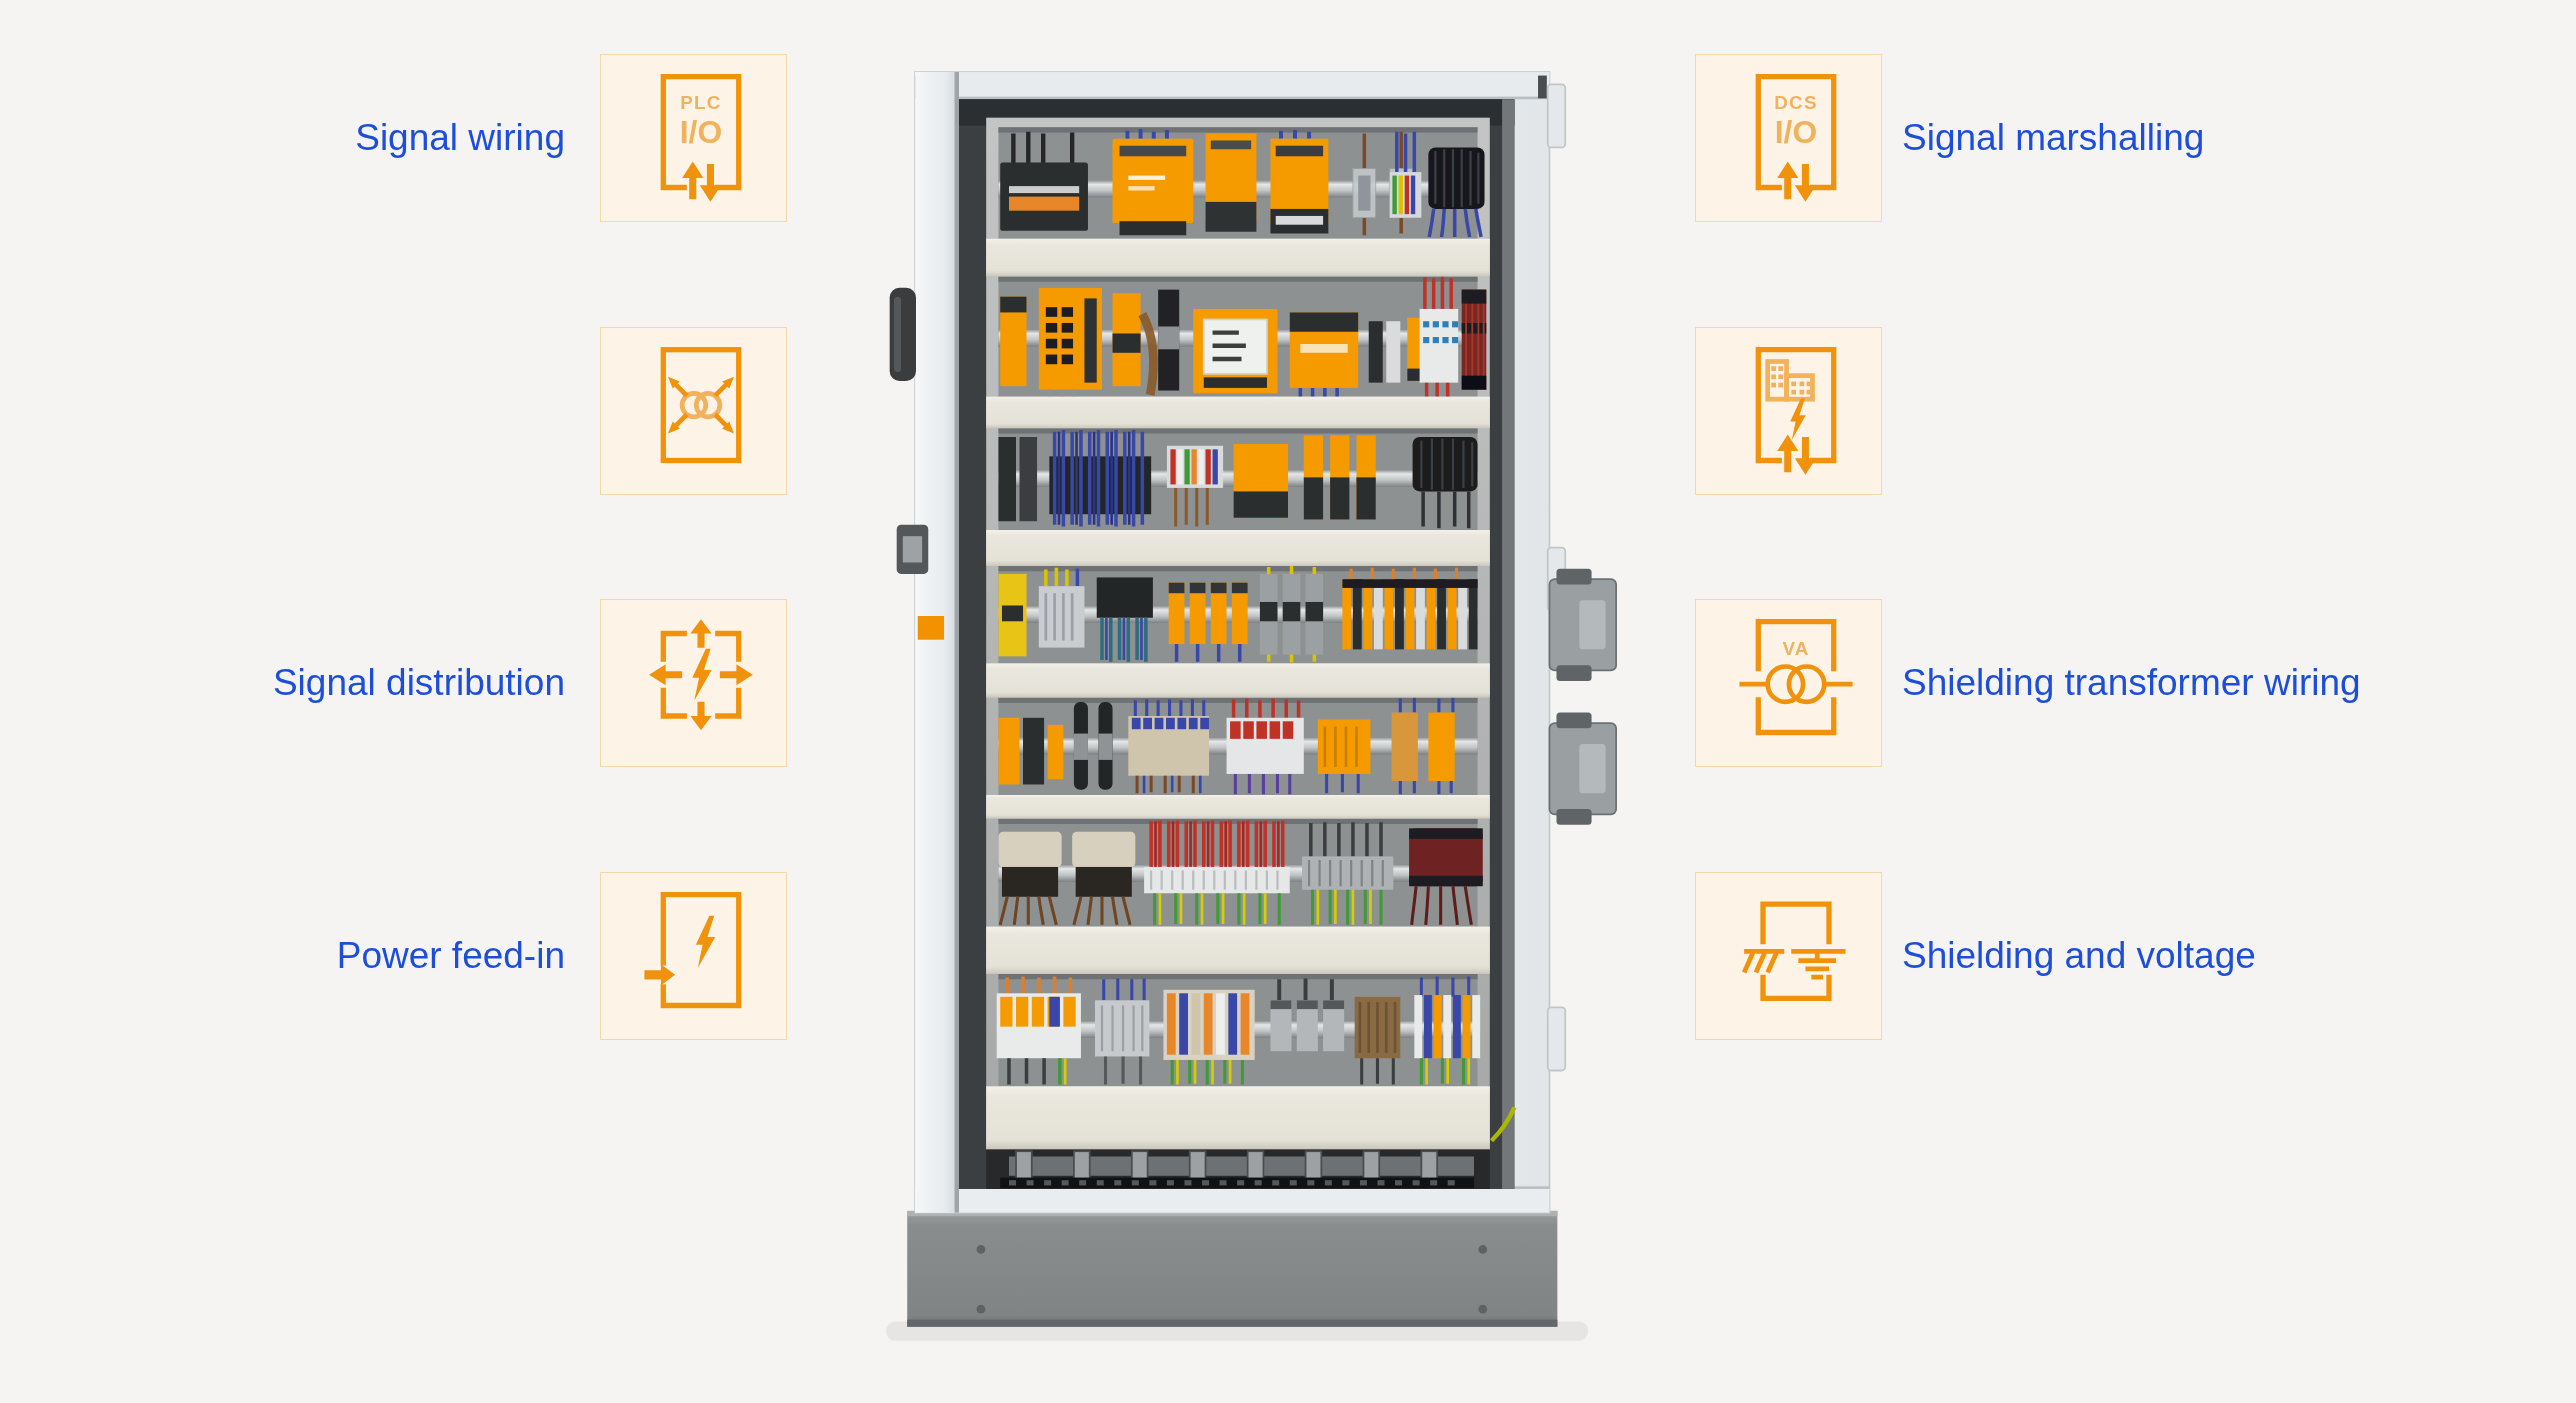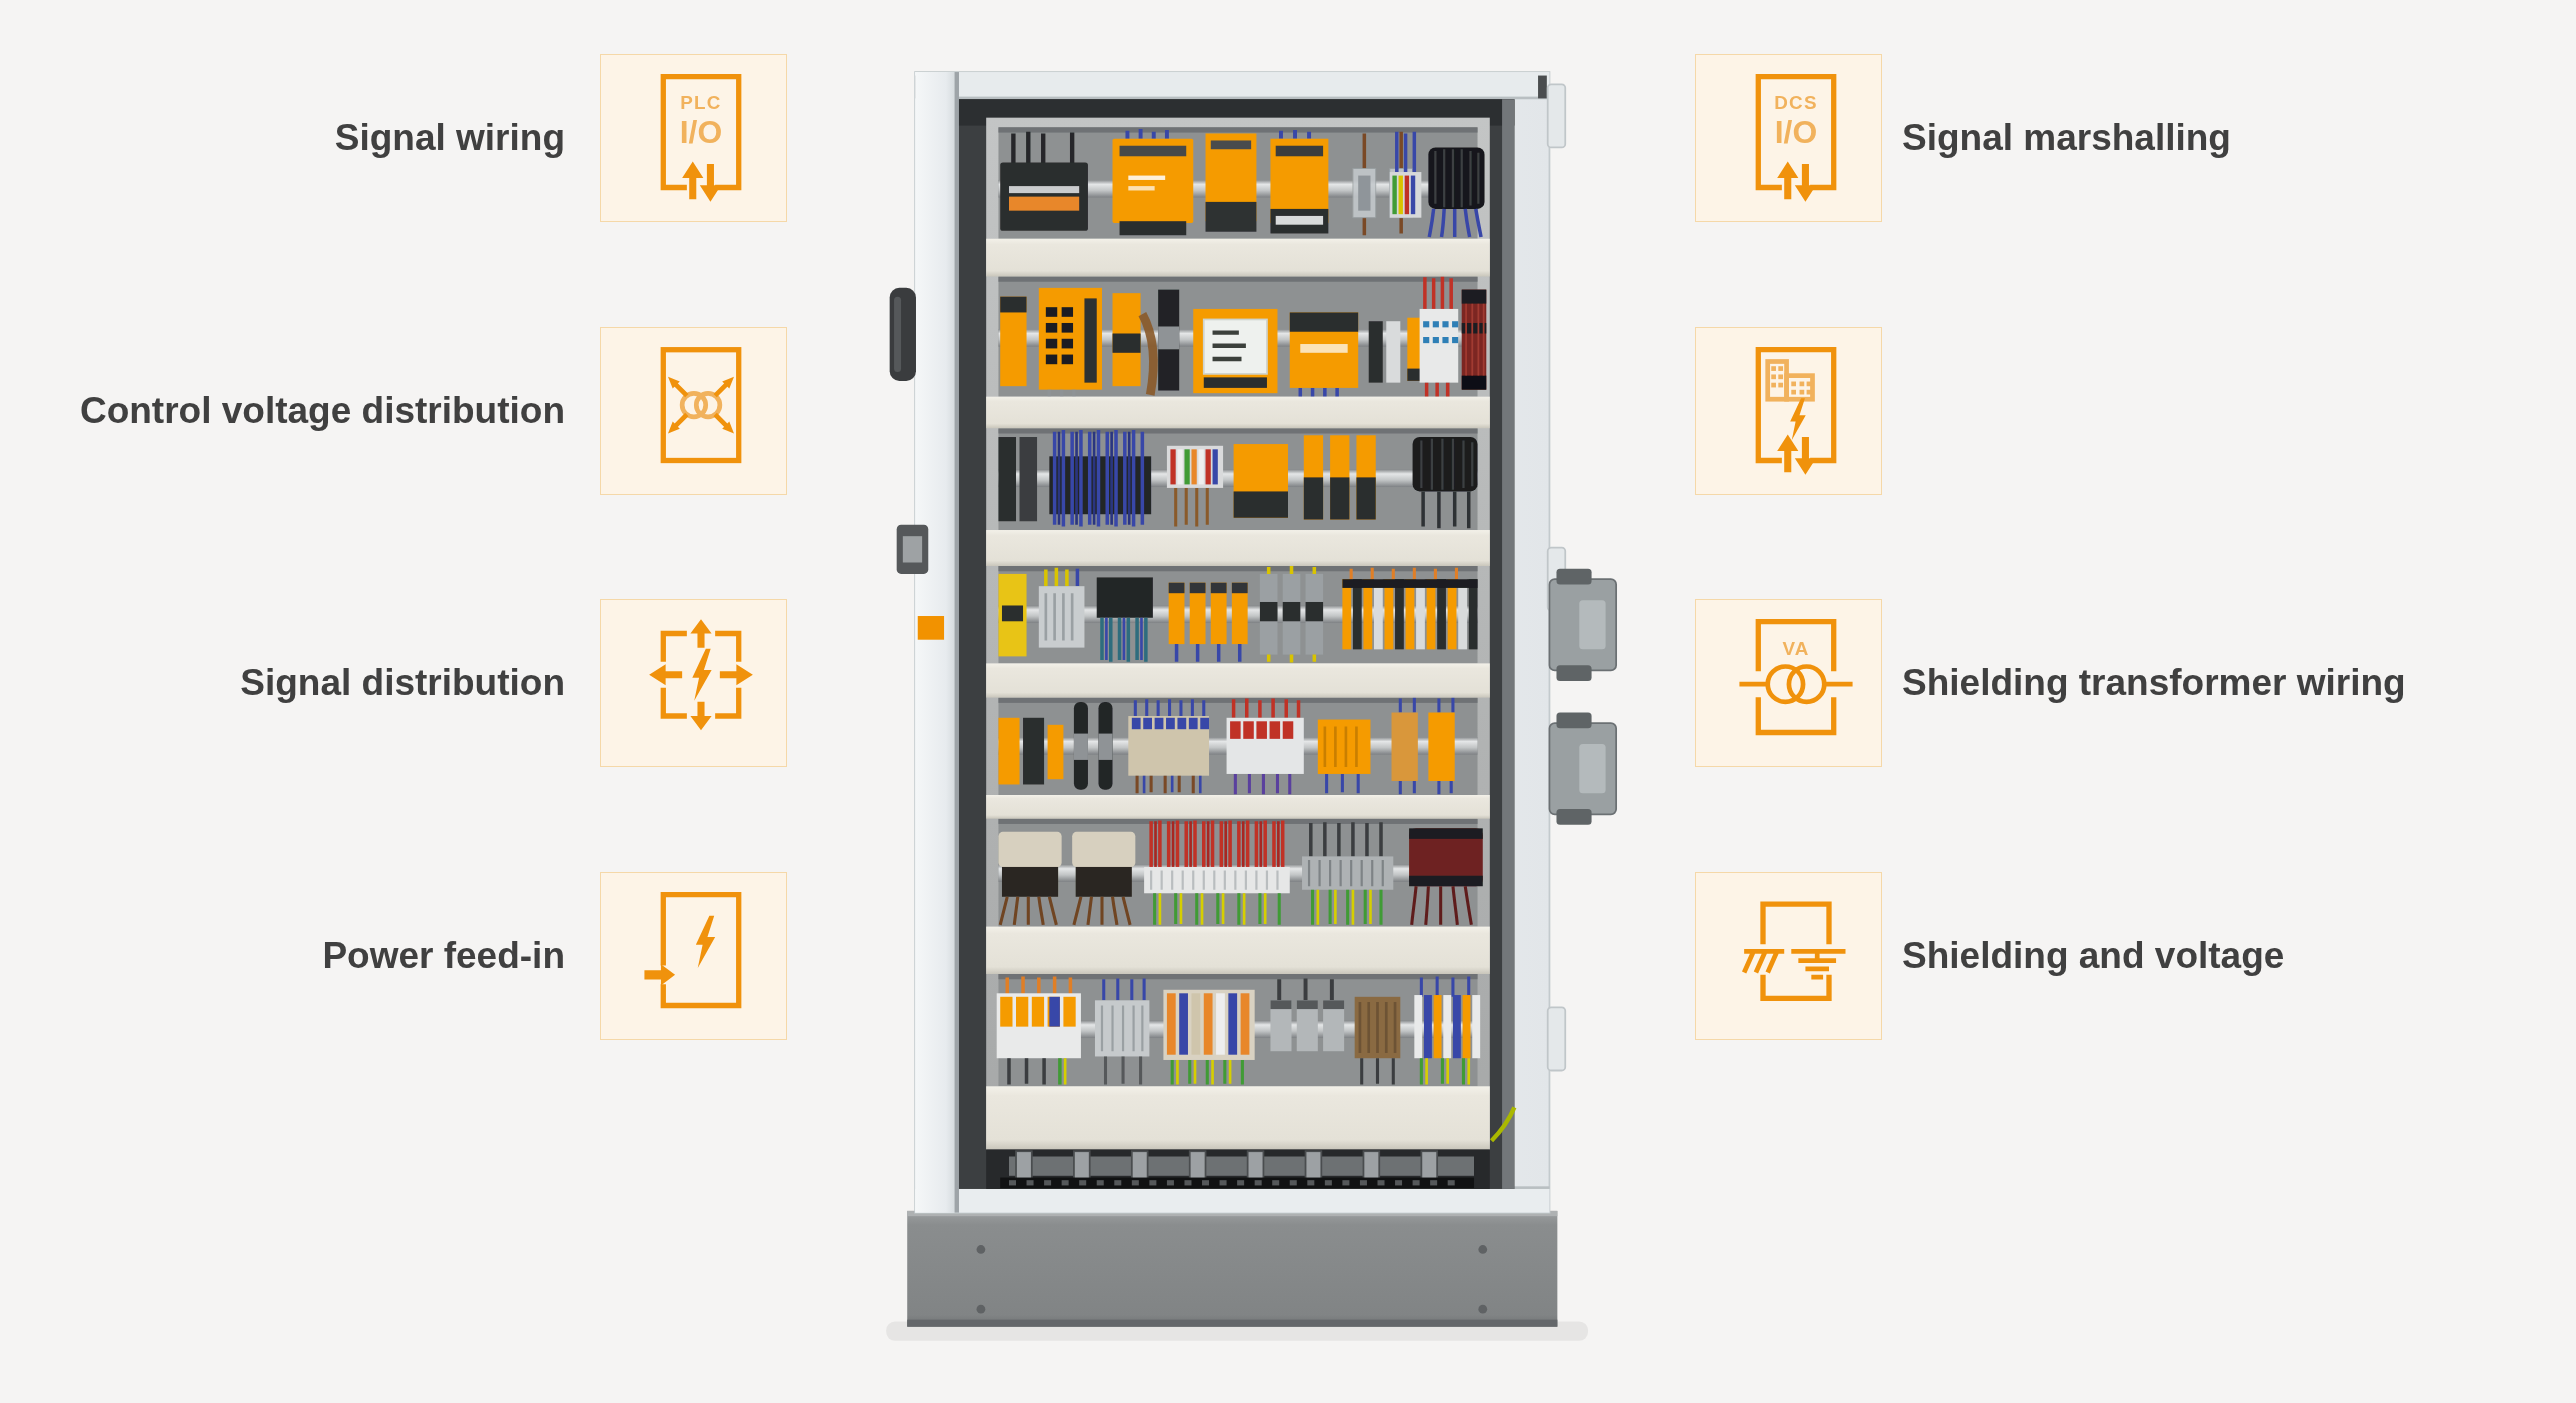--- a/index.html
+++ b/index.html
@@ -5,21 +5,21 @@
   html,body{margin:0;padding:0;}
   body{
     width:2576px;height:1404px;position:relative;overflow:hidden;
     background:#f5f4f3;
     font-family:"Liberation Sans", sans-serif;
   }
   .callout-row{position:absolute;display:flex;align-items:center;height:169px;}
   .callout-row.side-left{justify-content:flex-end;gap:35px;left:0;width:787px;}
   .callout-row.side-right{justify-content:flex-start;gap:20px;left:1695px;width:881px;}
   .callout-label{
-    font-weight:700;font-size:37px;line-height:1.12;color:#404040;white-space:nowrap;
+    font-weight:400;font-size:37px;line-height:1.12;color:#1d4ed8;white-space:nowrap;
   }
   .icon-box{
     width:171px;height:166px;flex:none;
     background:#fdf4e7;border:1.8px solid #f5d8a8;
     display:flex;align-items:center;justify-content:center;padding-left:14px;
   }
   .icon-box svg{width:132px;height:132px;}
   .ic-dark{stroke:#f0920c;fill:none;stroke-width:4.5;}
   .ic-dark-thin{stroke:#f0920c;fill:none;stroke-width:4;}
   .ic-light{stroke:#f1b25d;fill:none;stroke-width:4;}
@@ -517,21 +517,20 @@
       <path class="ic-dark" d="M38,98 H18 V4 H82 V98 H62"></path>
       <text class="ic-text-light" x="50" y="31" font-size="16" text-anchor="middle" letter-spacing="1">PLC</text>
       <text class="ic-text-light" x="50" y="60" font-size="27" text-anchor="middle">I/O</text>
       <polygon class="ic-fill-dark" points="40,108 40,90 34,90 43,76 52,90 46,90 46,108"></polygon>
       <polygon class="ic-fill-dark" points="55,78 55,96 49,96 58,110 67,96 61,96 61,78"></polygon>
     </svg>
   </div>
 </div>
 
 <div class="callout-row side-left" style="top:326px">
-  <div class="callout-label">Control voltage distribution</div>
   <div class="icon-box">
     <svg viewBox="0 0 100 112">
       <rect class="ic-dark" x="18" y="4" width="64" height="94"></rect>
       <circle class="ic-light" cx="44" cy="51" r="10"></circle>
       <circle class="ic-light" cx="56" cy="51" r="10"></circle>
       <path class="ic-dark-thin" d="M38,43 L28,33 M62,43 L72,33 M38,59 L28,69 M62,59 L72,69"></path>
       <polygon class="ic-fill-dark" points="22,27 32,31 26,37"></polygon>
       <polygon class="ic-fill-dark" points="78,27 68,31 74,37"></polygon>
       <polygon class="ic-fill-dark" points="22,75 32,71 26,65"></polygon>
       <polygon class="ic-fill-dark" points="78,75 68,71 74,65"></polygon>

